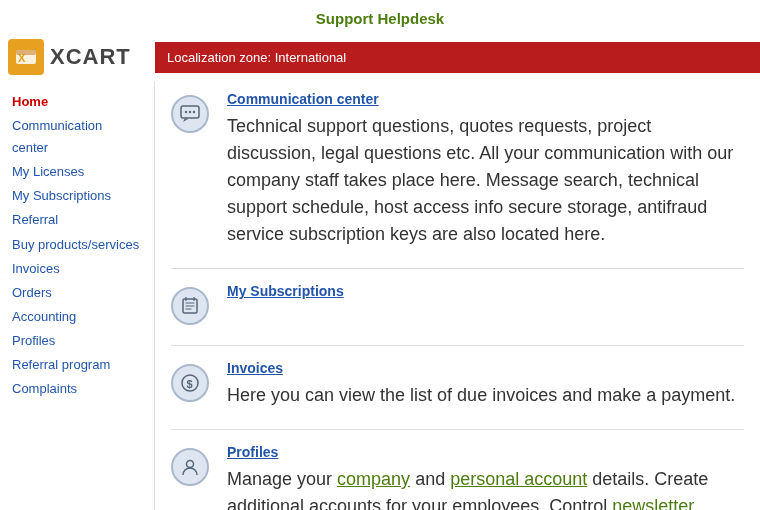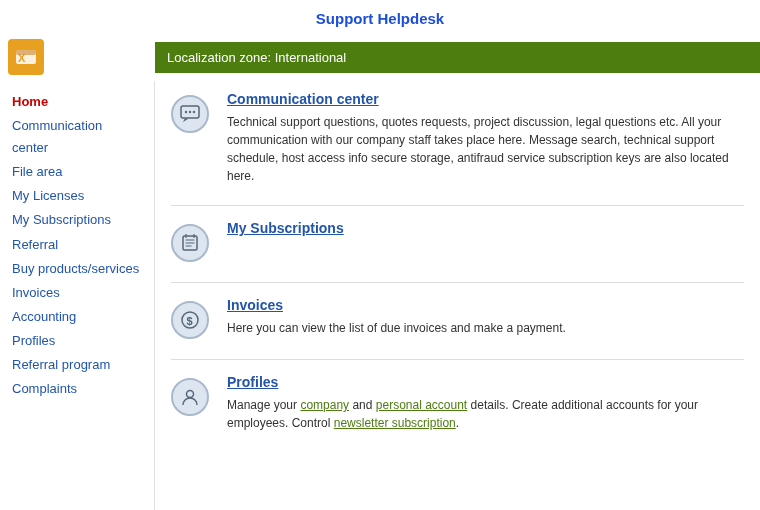--- a/index.html
+++ b/index.html
@@ -1,30 +1,30 @@
 <!DOCTYPE html>
 <html><head>
   <meta charset="utf-8">
   <style>
     * { margin: 0; padding: 0; box-sizing: border-box; }
     body { font-family: Arial, sans-serif; font-size: 13px; color: #333; background: #fff; width: 760px; min-height: 510px; }
 
-    #header { text-align: center; padding: 10px 0 6px 0; font-size: 15px; font-weight: bold; color: #1d4ed8; }
+    #header { text-align: center; padding: 10px 0 6px 0; font-size: 15px; font-weight: bold; color: #4d7c0f; }
 
     #top-bar { display: flex; align-items: center; background: #fff; }
 
     #logo-area { width: 155px; display: flex; align-items: center; padding: 6px 8px; }
 
     .logo-icon { width: 36px; height: 36px; background: #e8a020; border-radius: 4px; display: flex; align-items: center; justify-content: center; margin-right: 6px; }
 
     .logo-icon svg { width: 22px; height: 22px; }
 
     .logo-text { font-size: 22px; font-weight: bold; color: #444; letter-spacing: 1px; }
 
-    #localization-bar { flex: 1; background: #4d7c0f; color: #fff; padding: 8px 12px; font-size: 13px; }
+    #localization-bar { flex: 1; background: #b91c1c; color: #fff; padding: 8px 12px; font-size: 13px; }
 
     #main { display: flex; }
 
     #sidebar { width: 155px; padding: 8px 8px; border-right: 1px solid #e0e0e0; min-height: 460px; }
 
     #sidebar a { display: block; color: #2255aa; text-decoration: none; margin: 2px 4px; font-size: 13px; line-height: 1.7; }
     #sidebar a.active { color: #cc0000; font-weight: bold; text-decoration: none; }
 
     #content { flex: 1; padding: 10px 16px; }
 
@@ -33,54 +33,55 @@
     .section-icon { width: 46px; flex-shrink: 0; margin-right: 10px; display: flex; align-items: flex-start; padding-top: 4px; }
 
     .icon-circle { width: 38px; height: 38px; border-radius: 50%; border: 2px solid #aab8cc; background: #dde6f0; display: flex; align-items: center; justify-content: center; }
 
     .icon-circle svg { width: 22px; height: 22px; }
 
     .section-body { flex: 1; }
 
     .section-title { font-size: 14px; font-weight: bold; color: #2255aa; text-decoration: underline; margin-bottom: 6px; display: inline-block; }
 
-    .section-desc { font-size: 12px; color: #333; line-height: 1.5; }
+    .section-desc { font-size: 18px; color: #333; line-height: 1.5; }
 
     .section-desc a { color: #4d7c0f; }
 
     hr.divider { border: none; border-top: 1px solid #ddd; margin: 6px 0 14px 0; }
   </style>
 </head>
 <body>
 
 <div id="header">Support Helpdesk</div>
 
 <div id="top-bar">
   <div id="logo-area">
     <div class="logo-icon">
       <svg viewBox="0 0 22 22" fill="none">
         <rect x="1" y="4" width="20" height="14" rx="2" fill="#fff" opacity="0.85"></rect>
         <text x="3" y="16" font-size="11" font-weight="bold" fill="#e8a020">X</text>
         <rect x="1" y="4" width="20" height="5" rx="2" fill="#c07010" opacity="0.5"></rect>
       </svg>
     </div>
+    <span class="logo-text">XCART</span>
   </div>
   <div id="localization-bar">Localization zone: International</div>
 </div>
 
 <div id="main">
   <div id="sidebar">
     <a href="#" class="active">Home</a>
     <a href="#">Communication center</a>
-    <a href="#">File area</a>
     <a href="#">My Licenses</a>
     <a href="#">My Subscriptions</a>
     <a href="#">Referral</a>
     <a href="#">Buy products/services</a>
     <a href="#">Invoices</a>
+    <a href="#">Orders</a>
     <a href="#">Accounting</a>
     <a href="#">Profiles</a>
     <a href="#">Referral program</a>
     <a href="#">Complaints</a>
   </div>
 
   <div id="content">
 
     <div class="section">
       <div class="section-icon">

